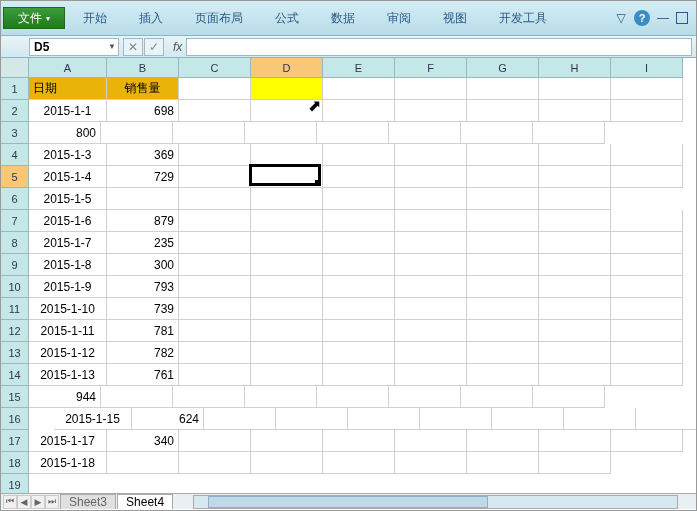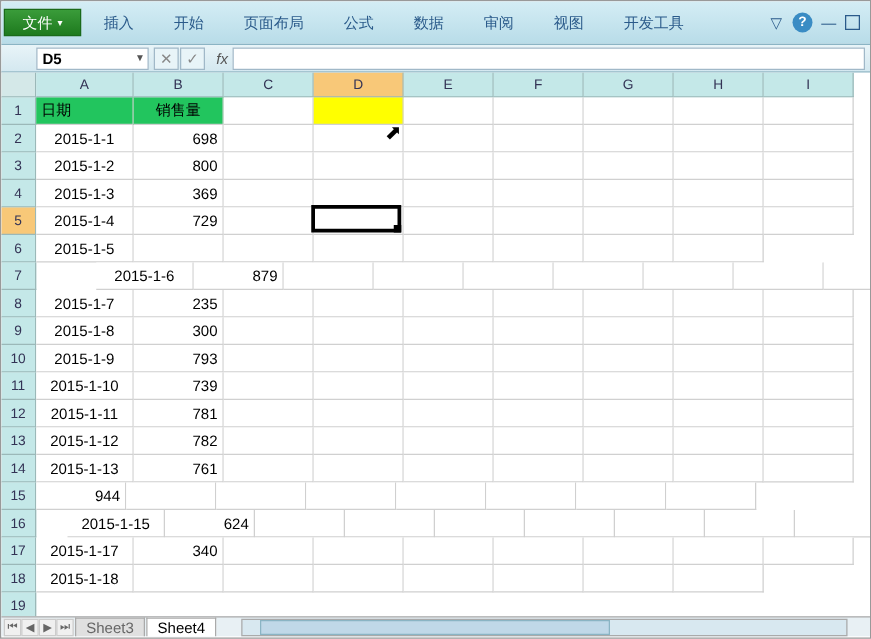--- a/index.html
+++ b/index.html
@@ -23,21 +23,21 @@
 .corner{position:absolute;left:0;top:0;width:28px;height:20px;background:#d4e8e8;border-right:1px solid #9bb8b8;border-bottom:1px solid #9bb8b8}
 .col-headers{position:absolute;left:28px;top:0;height:20px;display:flex}
 .col-h{height:20px;background:#c4e8e8;border-right:1px solid #9bb8b8;border-bottom:1px solid #9bb8b8;display:flex;align-items:center;justify-content:center;color:#335;font-size:11px}
 .col-h.sel{background:#f8c878}
 .row-headers{position:absolute;left:0;top:20px}
 .row-h{width:28px;height:22px;background:#c4e8e8;border-right:1px solid #9bb8b8;border-bottom:1px solid #9bb8b8;display:flex;align-items:center;justify-content:center;color:#335;font-size:11px}
 .row-h.sel{background:#f8c878}
 .cells{position:absolute;left:28px;top:20px}
 .row{display:flex}
 .cell{height:22px;border-right:1px solid #d0d0d0;border-bottom:1px solid #d0d0d0;display:flex;align-items:center;padding:0 4px;background:#fff}
-.cell.hdr{background:#22c55e;justify-content:center}
+.cell.hdr{background:#eab308;justify-content:center}
 .cell.data-a{justify-content:center}
 .cell.data-b{justify-content:flex-end}
 .cell.yellow{background:#ffff00}
 .sel-box{position:absolute;border:3px solid #000;pointer-events:none}
 .sel-handle{position:absolute;width:6px;height:6px;background:#000;right:-3px;bottom:-3px}
 .cursor{position:absolute;font-size:16px;color:#000;pointer-events:none}
 .sheet-tabs{position:absolute;bottom:1px;left:0;right:0;height:16px;background:#e8f0f4;display:flex;align-items:center;border-top:1px solid #aaa}
 .st-nav{display:flex;margin-left:2px}
 .st-nav-btn{width:14px;height:14px;display:flex;align-items:center;justify-content:center;font-size:9px;color:#666;border:1px solid #ccc;background:#f0f0f0}
 .st-tab{padding:0 8px;height:15px;background:#e0e0e0;border:1px solid #aaa;border-bottom:none;margin-left:1px;display:flex;align-items:center;font-size:11px;color:#666}
@@ -47,22 +47,22 @@
 </style>
 </head>
 <body>
 
 <div class="ribbon-area">
   <div class="file-btn">
     <span>文件</span>
     <span style="margin-left:4px;font-size:8px">▾</span>
   </div>
   <div class="tabs" id="ribbon-tabs">
+      <div class="tab">开始</div>
       <div class="tab">插入</div>
-      <div class="tab">开始</div>
       <div class="tab">页面布局</div>
       <div class="tab">公式</div>
       <div class="tab">数据</div>
       <div class="tab">审阅</div>
       <div class="tab">视图</div>
       <div class="tab">开发工具</div>
     </div>
   <div class="rb-right">
     <span class="min-icon">▽</span>
     <span class="help-icon">?</span>
@@ -135,21 +135,20 @@
         <div class="cell data-b" style="width: 72px;">698</div>
         <div class="cell" style="width: 72px;"></div>
         <div class="cell" style="width: 72px;"></div>
         <div class="cell" style="width: 72px;"></div>
         <div class="cell" style="width: 72px;"></div>
         <div class="cell" style="width: 72px;"></div>
         <div class="cell" style="width: 72px;"></div>
         <div class="cell" style="width: 72px;"></div>
       </div>
       <div class="row">
-        <div class="cell data-a" style="width: 78px;">2015-1-2</div>
         <div class="cell data-b" style="width: 72px;">800</div>
         <div class="cell" style="width: 72px;"></div>
         <div class="cell" style="width: 72px;"></div>
         <div class="cell" style="width: 72px;"></div>
         <div class="cell" style="width: 72px;"></div>
         <div class="cell" style="width: 72px;"></div>
         <div class="cell" style="width: 72px;"></div>
         <div class="cell" style="width: 72px;"></div>
       </div>
       <div class="row">
@@ -178,21 +177,21 @@
         <div class="cell data-a" style="width: 78px;">2015-1-5</div>
         <div class="cell" style="width: 72px;"></div>
         <div class="cell" style="width: 72px;"></div>
         <div class="cell" style="width: 72px;"></div>
         <div class="cell" style="width: 72px;"></div>
         <div class="cell" style="width: 72px;"></div>
         <div class="cell" style="width: 72px;"></div>
         <div class="cell" style="width: 72px;"></div>
       </div>
       <div class="row">
-        <div class="cell data-a" style="width: 78px; margin-left: 48px;">2015-1-6</div>
+        <div class="cell data-a" style="width: 78px;">2015-1-6</div>
         <div class="cell data-b" style="width: 72px;">879</div>
         <div class="cell" style="width: 72px;"></div>
         <div class="cell" style="width: 72px;"></div>
         <div class="cell" style="width: 72px;"></div>
         <div class="cell" style="width: 72px;"></div>
         <div class="cell" style="width: 72px;"></div>
         <div class="cell" style="width: 72px;"></div>
         <div class="cell" style="width: 72px;"></div>
       </div>
       <div class="row">

